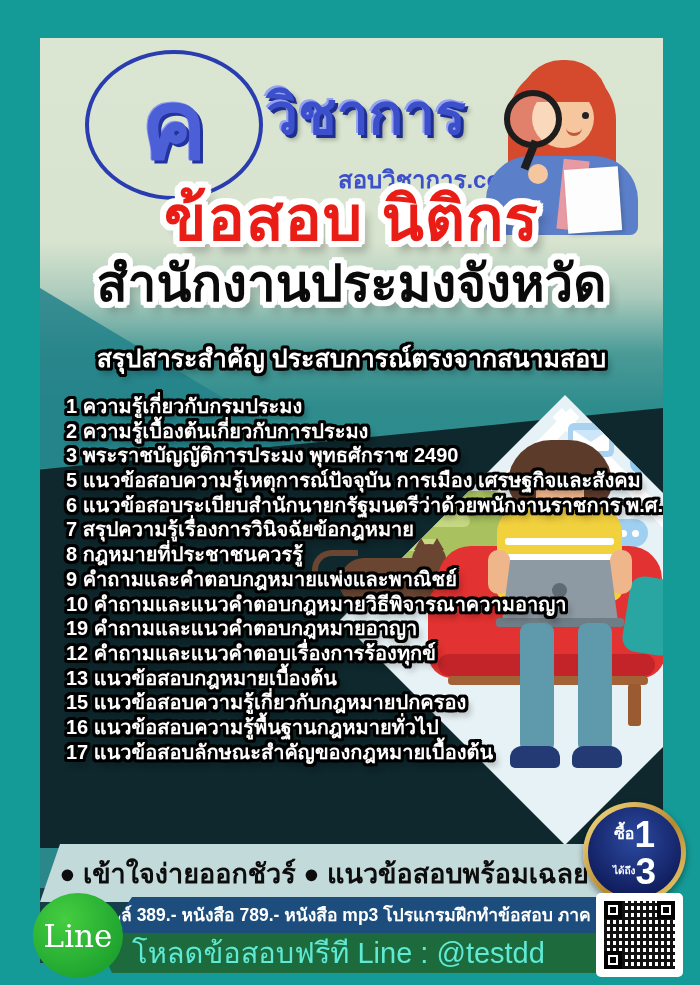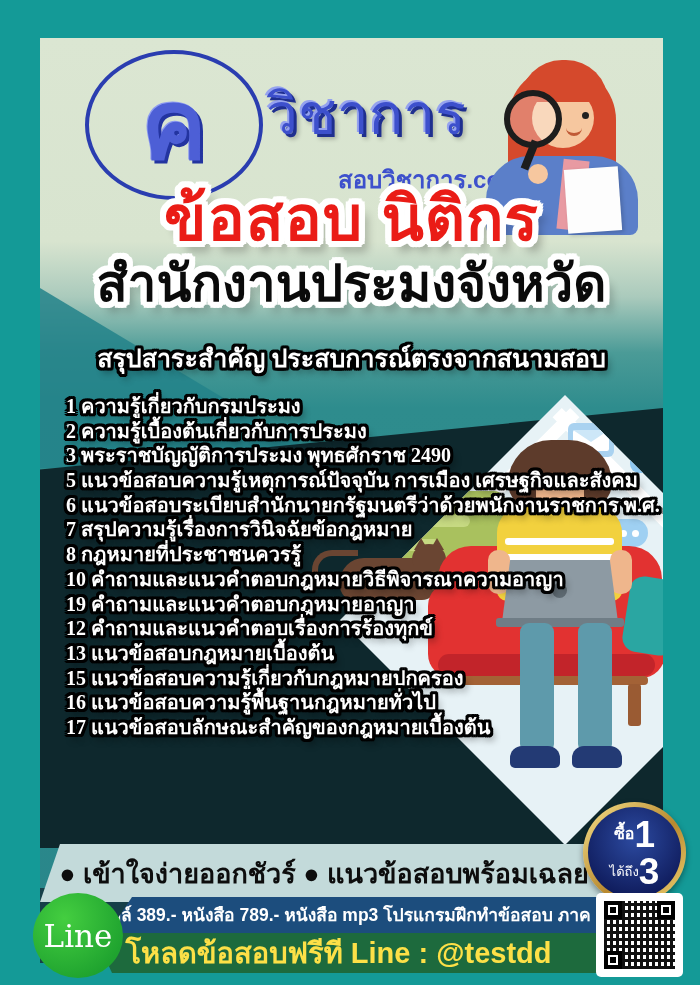--- a/index.html
+++ b/index.html
@@ -14,21 +14,21 @@
   .dark-zone{position:absolute;left:0;top:370px;width:100%;height:440px;background:#0e282d;
     clip-path:polygon(0 14%,100% 0,100% 100%,0 100%);}
   .bottom-left-dark{position:absolute;left:0;top:850px;width:175px;height:75px;background:#163f49;
     clip-path:polygon(0 0,100% 0,52% 100%,0 100%);}
 
   
   .logo-circle{position:absolute;left:45px;top:12px;width:170px;height:142px;border:4px solid #2a3db0;border-radius:50%;
     display:flex;align-items:center;justify-content:center;}
   .logo-letter{font-size:98px;font-weight:900;color:#4d5fd6;line-height:1;
     text-shadow:3px 3px 0 #2334a0,-1px -1px 0 #8d9bf0;}
-  .logo-title{position:absolute;left:226px;top:48px;font-size:57px;font-weight:400;color:#3d50cc;line-height:1;
+  .logo-title{position:absolute;left:226px;top:48px;font-size:57px;font-weight:700;color:#3d50cc;line-height:1;
     text-shadow:-2px -2px 0 #95a2ef,3px 3px 0 #1f2f8f,5px 5px 4px rgba(0,0,0,.25);}
   .logo-domain{position:absolute;left:298px;top:122px;font-size:24px;font-weight:700;color:#3d50cc;}
 
   
   .woman{position:absolute;left:428px;top:22px;width:185px;height:175px;z-index:5;}
   .woman div{position:absolute;}
   .w-hairback{left:40px;top:6px;width:108px;height:155px;border-radius:54px 54px 18px 18px;background:#d5492c;}
   .w-face{left:64px;top:28px;width:62px;height:60px;border-radius:50%;background:#f6c79f;}
   .w-hairtop{left:52px;top:0px;width:88px;height:42px;border-radius:46px 46px 0 0;background:#d5492c;}
   .w-eye{left:114px;top:52px;width:7px;height:7px;border-radius:50%;background:#222;}
@@ -41,21 +41,21 @@
   .w-hand{left:60px;top:104px;width:20px;height:20px;border-radius:50%;background:#f6c79f;}
 
   
   .stroke-w{text-shadow:6px 0 0 #fff,-6px 0 0 #fff,0 6px 0 #fff,0 -6px 0 #fff,
     4px 4px 0 #fff,-4px 4px 0 #fff,4px -4px 0 #fff,-4px -4px 0 #fff,
     6px 3px 0 #fff,-6px 3px 0 #fff,6px -3px 0 #fff,-6px -3px 0 #fff,
     3px 6px 0 #fff,-3px 6px 0 #fff,3px -6px 0 #fff,-3px -6px 0 #fff,8px 10px 10px rgba(0,0,0,.3);}
   .stroke-b{text-shadow:3px 0 0 #000,-3px 0 0 #000,0 3px 0 #000,0 -3px 0 #000,
     2px 2px 0 #000,-2px 2px 0 #000,2px -2px 0 #000,-2px -2px 0 #000,
     3px 2px 0 #000,-3px 2px 0 #000,3px -2px 0 #000,-3px -2px 0 #000,
-    2px 3px 0 #000,-2px 3px 0 #000,2px -3px 0 #000,-2px -3px 0 #000,4px 6px 7px rgba(0,0,0,.45);font-family:Liberation Serif, serif;}
+    2px 3px 0 #000,-2px 3px 0 #000,2px -3px 0 #000,-2px -3px 0 #000,4px 6px 7px rgba(0,0,0,.45);}
   .title1{position:absolute;left:0;top:148px;width:100%;text-align:center;z-index:20;
     font-size:62px;font-weight:900;color:#ea1c16;line-height:1.05;letter-spacing:1px;}
   .title2{position:absolute;left:0;top:218px;width:100%;text-align:center;z-index:20;
     font-size:51px;font-weight:900;color:#0a0a0a;line-height:1.1;}
   .subtitle{position:absolute;left:0;top:300px;width:100%;text-align:center;z-index:20;
     font-size:25px;font-weight:800;color:#fff;}
 
   
   .diamond{position:absolute;left:300px;top:357px;width:450px;height:450px;background:#e7f2f6;
     clip-path:polygon(50% 0,100% 50%,50% 100%,0 50%);z-index:2;}
@@ -113,30 +113,30 @@
   .light-band span{font-size:27px;font-weight:800;color:#0d0d0d;padding-right:55px;white-space:nowrap;}
 
   
   .badge{position:absolute;left:583px;top:802px;width:103px;height:101px;border-radius:50%;z-index:45;
     background:linear-gradient(135deg,#f7e08a,#b8892f 55%,#f1d272);padding:5px;box-sizing:border-box;
     box-shadow:0 3px 6px rgba(0,0,0,.4);}
   .badge-inner{width:100%;height:100%;border-radius:50%;background:radial-gradient(circle at 50% 35%,#2c4aa0,#101d5e 75%);
     display:flex;flex-direction:column;align-items:center;justify-content:center;color:#fff;line-height:1;}
   .badge-row{display:flex;align-items:center;}
   .badge-small{font-size:16px;font-weight:800;}
-  .badge-small2{font-size:13px;font-weight:400;}
+  .badge-small2{font-size:10px;font-weight:700;}
   .badge-big{font-size:37px;font-weight:900;}
 
   
   .bar-blue{position:absolute;left:108px;top:897px;width:555px;height:36px;background:#1c4d7d;z-index:40;
     clip-path:polygon(24px 0,100% 0,100% 100%,0 100%);display:flex;align-items:center;justify-content:center;}
   .bar-blue span{color:#fff;font-size:17.5px;font-weight:700;white-space:nowrap;padding-right:60px;}
   .bar-green{position:absolute;left:94px;top:933px;width:569px;height:40px;background:#1d6a3d;z-index:40;
     clip-path:polygon(0 0,100% 0,100% 100%,18px 100%);display:flex;align-items:center;justify-content:center;}
-  .bar-green span{color:#fde047;font-size:29px;font-weight:700;white-space:nowrap;padding-right:80px;}
+  .bar-green span{color:#5eead4;font-size:29px;font-weight:400;white-space:nowrap;padding-right:80px;}
   .line-circle{position:absolute;left:33px;top:893px;width:90px;height:85px;border-radius:50%;z-index:42;
     background:radial-gradient(circle at 35% 30%,#44ce40,#1fa32f 75%);
     display:flex;align-items:center;justify-content:center;}
   .line-circle span{font-family:"DejaVu Serif","Liberation Serif",serif;font-size:31px;color:#fff;}
   .qr-box{position:absolute;left:596px;top:893px;width:87px;height:84px;background:#fff;border-radius:5px;z-index:45;
     display:flex;align-items:center;justify-content:center;}
   .qr-pattern{position:relative;width:71px;height:68px;
     background-image:repeating-linear-gradient(0deg,#111 0 3px,transparent 3px 7px),
                      repeating-linear-gradient(90deg,#111 0 3px,rgba(255,255,255,.9) 3px 6px);}
   .finder{position:absolute;width:18px;height:18px;background:#fff;border:4px solid #000;box-sizing:border-box;}
@@ -228,20 +228,21 @@
     <div class="subtitle stroke-b">สรุปสาระสำคัญ ประสบการณ์ตรงจากสนามสอบ</div>
 
     <div class="list">
       <div class="list-row stroke-b">1 ความรู้เกี่ยวกับกรมประมง</div>
       <div class="list-row stroke-b">2 ความรู้เบื้องต้นเกี่ยวกับการประมง</div>
       <div class="list-row stroke-b">3 พระราชบัญญัติการประมง พุทธศักราช 2490</div>
       <div class="list-row stroke-b">5 แนวข้อสอบความรู้เหตุการณ์ปัจจุบัน การเมือง เศรษฐกิจและสังคม</div>
       <div class="list-row stroke-b">6 แนวข้อสอบระเบียบสำนักนายกรัฐมนตรีว่าด้วยพนักงานราชการ พ.ศ. 2547</div>
       <div class="list-row stroke-b">7 สรุปความรู้เรื่องการวินิจฉัยข้อกฎหมาย</div>
       <div class="list-row stroke-b">8 กฎหมายที่ประชาชนควรรู้</div>
+      <div class="list-row stroke-b">9 คำถามและคำตอบกฎหมายแพ่งและพาณิชย์</div>
       <div class="list-row stroke-b">10 คำถามและแนวคำตอบกฎหมายวิธีพิจารณาความอาญา</div>
       <div class="list-row stroke-b">19 คำถามและแนวคำตอบกฎหมายอาญา</div>
       <div class="list-row stroke-b">12 คำถามและแนวคำตอบเรื่องการร้องทุกข์</div>
       <div class="list-row stroke-b">13 แนวข้อสอบกฎหมายเบื้องต้น</div>
       <div class="list-row stroke-b">15 แนวข้อสอบความรู้เกี่ยวกับกฎหมายปกครอง</div>
       <div class="list-row stroke-b">16 แนวข้อสอบความรู้พื้นฐานกฎหมายทั่วไป</div>
       <div class="list-row stroke-b">17 แนวข้อสอบลักษณะสำคัญของกฎหมายเบื้องต้น</div>
     </div>
 
     <div class="light-band">

